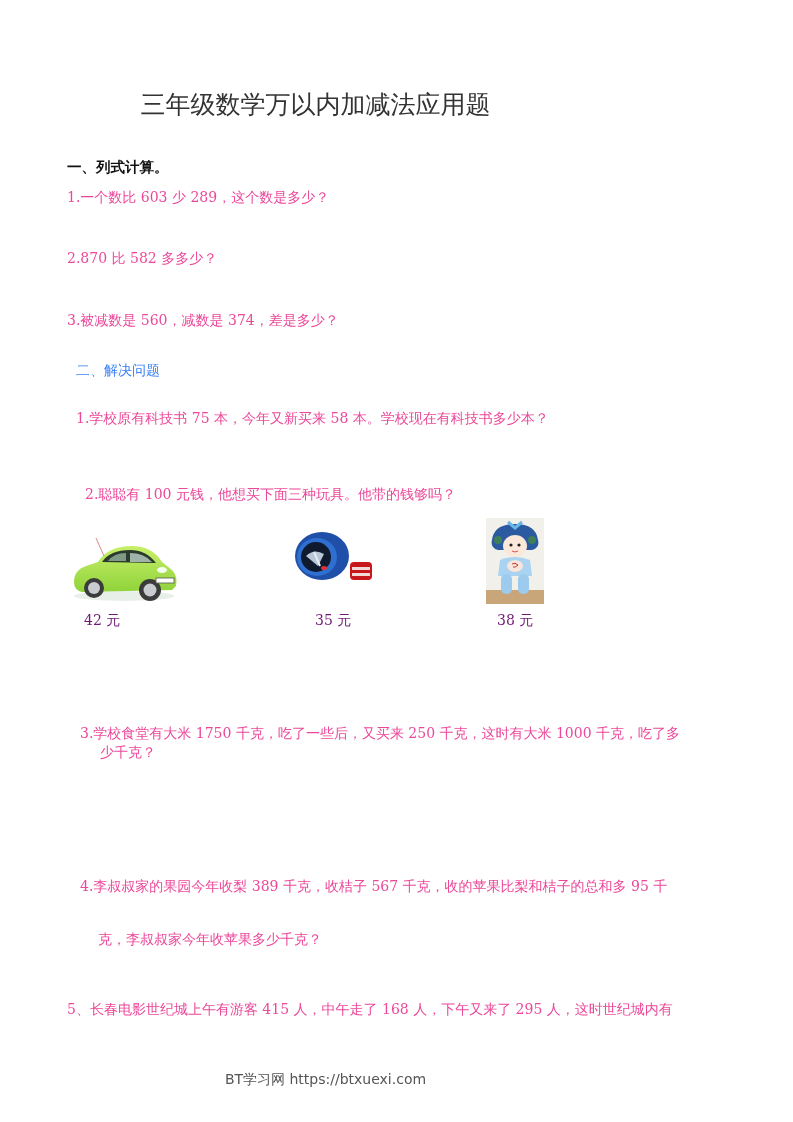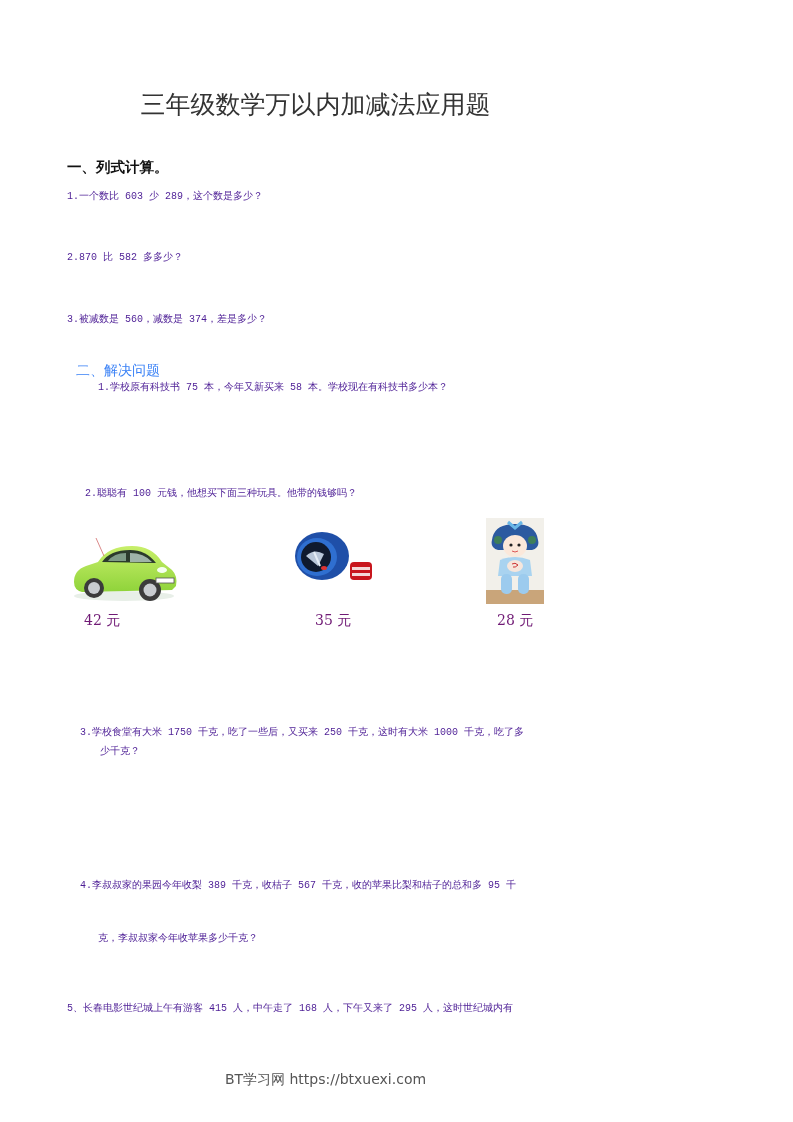--- a/index.html
+++ b/index.html
@@ -25,23 +25,22 @@
       letter-spacing: 0px;
     }
     .sec1 {
       left: 67px; top: 158px;
       font-family: "DejaVu Sans", "Liberation Sans", sans-serif;
       font-weight: bold;
       font-size: 14.5px;
       color: #111;
     }
     .q {
-      font-size: 10px;
-      color: #4c1d95;
-      font-family: Liberation Mono, monospace;
+      font-size: 14px;
+      color: #ec4899;
     }
     .sec2 {
       left: 76px; top: 362px;
       font-size: 14px;
       color: #3b82f6;
     }
     .pic { position: absolute; }
     .price { font-size: 14px; color: #701a75; }
     .footer {
       left: 0; width: 651px; top: 1071px;
@@ -55,21 +54,21 @@
 <body>
 
 <div class="abs title">三年级数学万以内加减法应用题</div>
 
 <div class="abs sec1">一、列式计算。</div>
 <div class="abs q" style="left:67px; top:189px;">1.一个数比 603 少 289，这个数是多少？</div>
 <div class="abs q" style="left:67px; top:250px;">2.870 比 582 多多少？</div>
 <div class="abs q" style="left:67px; top:312px;">3.被减数是 560，减数是 374，差是多少？</div>
 
 <div class="abs sec2">二、解决问题</div>
-<div class="abs q" style="left:76px; top:380px;margin-left:22px;">1.学校原有科技书 75 本，今年又新买来 58 本。学校现在有科技书多少本？</div>
+<div class="abs q" style="left:76px; top:410px;">1.学校原有科技书 75 本，今年又新买来 58 本。学校现在有科技书多少本？</div>
 <div class="abs q" style="left:85px; top:486px;">2.聪聪有 100 元钱，他想买下面三种玩具。他带的钱够吗？</div>
 
 <div class="pic" style="left:68px; top:532px; width:112px; height:72px;">
   <svg width="112" height="72" viewBox="0 0 112 72">
     <defs>
       <linearGradient id="carBody" x1="0" y1="0" x2="0" y2="1">
         <stop offset="0" stop-color="#c8ef6a"></stop>
         <stop offset="1" stop-color="#8fd33a"></stop>
       </linearGradient>
     </defs>
@@ -116,21 +115,21 @@
     <circle cx="25" cy="27" r="1.6" fill="#222"></circle>
     <circle cx="33" cy="27" r="1.6" fill="#222"></circle>
     <path d="M26 33 Q29 35 32 33" stroke="#d55" stroke-width="1" fill="none"></path>
     <path d="M14 42 Q29 36 44 42 L46 58 L12 58 Z" fill="#a9d3f0"></path>
     <ellipse cx="29" cy="48" rx="8" ry="6" fill="#f6e6dc"></ellipse>
     <path d="M26 46 Q29 44 32 47 Q29 50 27 49" stroke="#c33" stroke-width="1" fill="none"></path>
     <rect x="15" y="56" width="11" height="20" rx="5" fill="#9ccbee"></rect>
     <rect x="32" y="56" width="11" height="20" rx="5" fill="#9ccbee"></rect>
   </svg>
 </div>
-<div class="abs price" style="left:497px; top:612px;">28 元</div>
+<div class="abs price" style="left:497px; top:612px;">38 元</div>
 
 <div class="abs q" style="left:80px; top:725px;">3.学校食堂有大米 1750 千克，吃了一些后，又买来 250 千克，这时有大米 1000 千克，吃了多</div>
 <div class="abs q" style="left:100px; top:744px;">少千克？</div>
 
 <div class="abs q" style="left:80px; top:878px;">4.李叔叔家的果园今年收梨 389 千克，收桔子 567 千克，收的苹果比梨和桔子的总和多 95 千</div>
 <div class="abs q" style="left:98px; top:907px;margin-top:24px;">克，李叔叔家今年收苹果多少千克？</div>
 
 <div class="abs q" style="left:67px; top:1001px;">5、长春电影世纪城上午有游客 415 人，中午走了 168 人，下午又来了 295 人，这时世纪城内有</div>
 
 <div class="abs footer">BT学习网 https://btxuexi.com</div>

